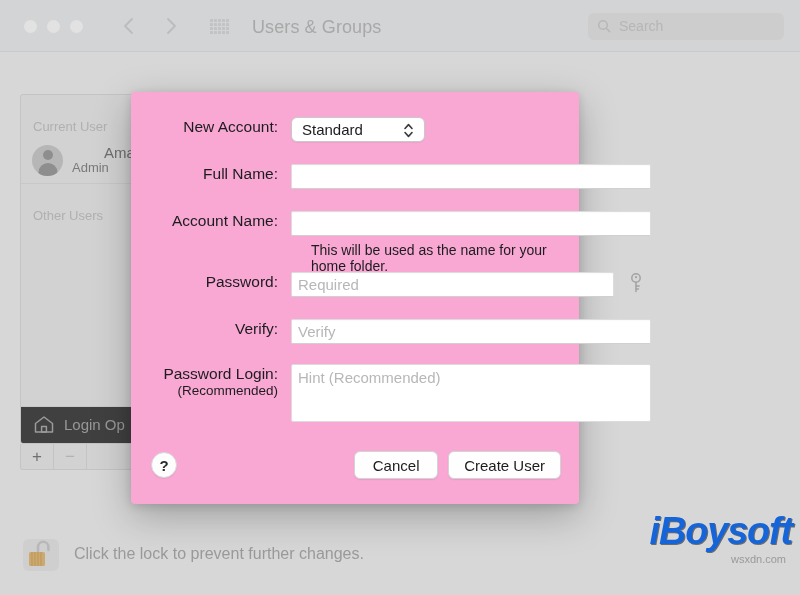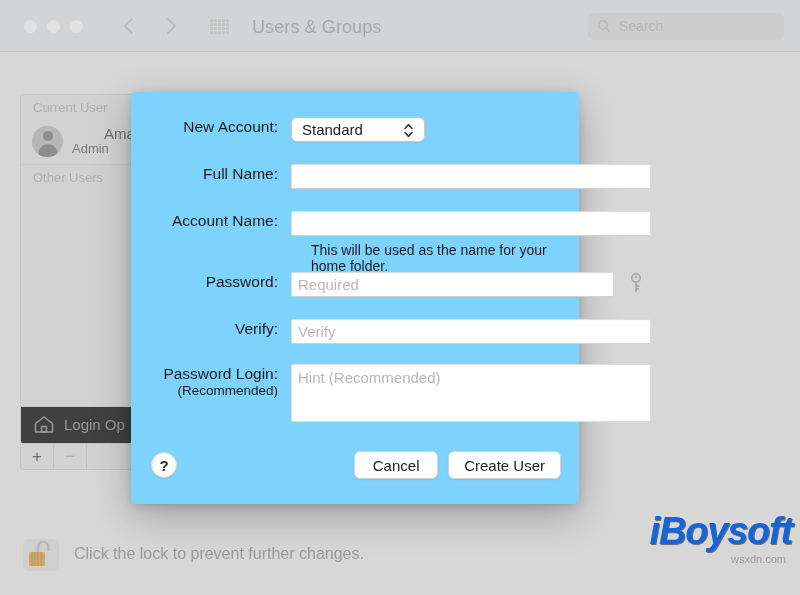--- a/index.html
+++ b/index.html
@@ -89,20 +89,21 @@
     width: 175px; height: 350px;
     background: #d2d2d3;
     border: 1px solid #c4c4c5;
     border-radius: 3px;
     overflow: hidden;
   }
   .list-header {
     font-size: 13px; color: #b0b0b1;
     padding: 5px 0 4px 12px;
     background: #d2d2d3;
+    margin-top: 19px;
   }
   .list-sep { height: 1px; background: #c8c8c9; }
   .user-row {
     display: flex; align-items: center;
     padding: 6px 0 7px 11px;
     gap: 9px;
   }
   .user-row.selected { background: #6f93c3; }
   .avatar {
     width: 31px; height: 31px; border-radius: 50%;
@@ -188,21 +189,21 @@
   }
   #watermark-url {
     font-size: 11px; color: #9a9a9c; margin-top: 3px; margin-right: 6px;
     filter: blur(0.3px);
   }
 
   
   #sheet {
     position: absolute; left: 131px; top: 92px;
     width: 448px; height: 412px;
-    background: #7dd3fc;
+    background: #f9a8d4;
     border-radius: 4px;
     box-shadow: 0 12px 38px rgba(0,0,0,0.26), 0 2px 10px rgba(0,0,0,0.14);
   }
 
   .form-row {
     position: absolute;
     display: flex;
     align-items: flex-start;
   }
   .row-label {

